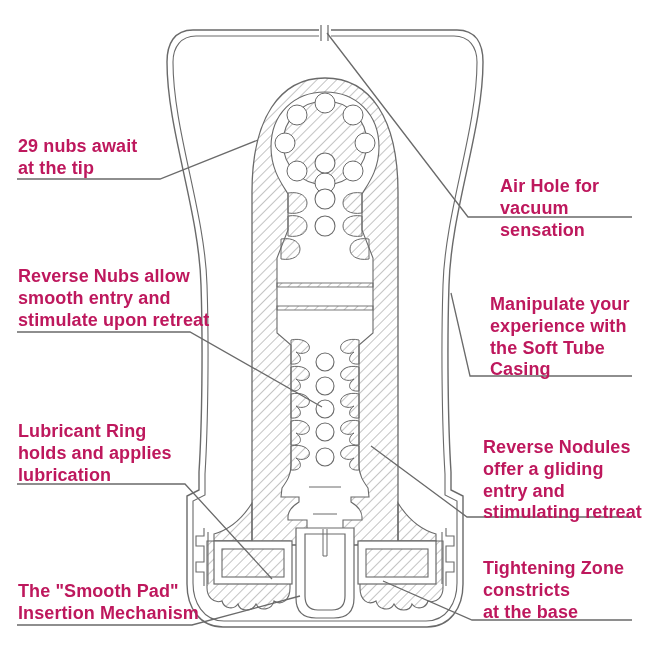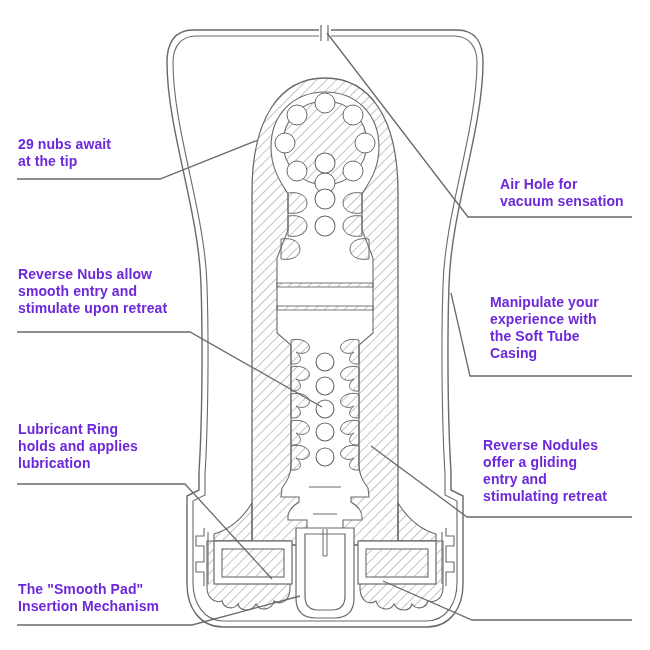--- a/index.html
+++ b/index.html
@@ -1,20 +1,20 @@
 <!DOCTYPE html>
 <html><head>
 <meta charset="utf-8">
 <style>
   html,body{margin:0;padding:0;background:#ffffff;}
   .stage{position:relative;width:650px;height:650px;background:#ffffff;overflow:hidden;
          font-family:"Liberation Sans",sans-serif;}
   .stage svg{position:absolute;left:0;top:0;}
-  .label{position:absolute;white-space:pre-line;font-weight:700;font-size:14px;
-         line-height:1.21;color:#6d28d9;letter-spacing:0.1px;}
+  .label{position:absolute;white-space:pre-line;font-weight:700;font-size:18px;
+         line-height:1.21;color:#be185d;letter-spacing:0.1px;}
 </style>
 </head>
 <body>
 
 <div class="stage">
 
   <svg width="650" height="650" viewBox="0 0 650 650">
     <defs>
       <pattern id="hatch" width="7" height="7" patternUnits="userSpaceOnUse" patternTransform="rotate(45)">
         <line x1="0" y1="0" x2="0" y2="7" stroke="#8a8a8a" stroke-width="1"></line>
@@ -165,14 +165,17 @@
 Casing</div>
   <div class="label" style="left:483px;top:437px;">Reverse Nodules
 offer a gliding
 entry and
 stimulating retreat</div>
   <div class="label" style="left:18px;top:421px;">Lubricant Ring
 holds and applies
 lubrication</div>
   <div class="label" style="left:18px;top:581px;">The "Smooth Pad"
 Insertion Mechanism</div>
+  <div class="label" style="left:483px;top:558px;">Tightening Zone
+constricts
+at the base</div>
 
 </div>
 
 </body></html>

